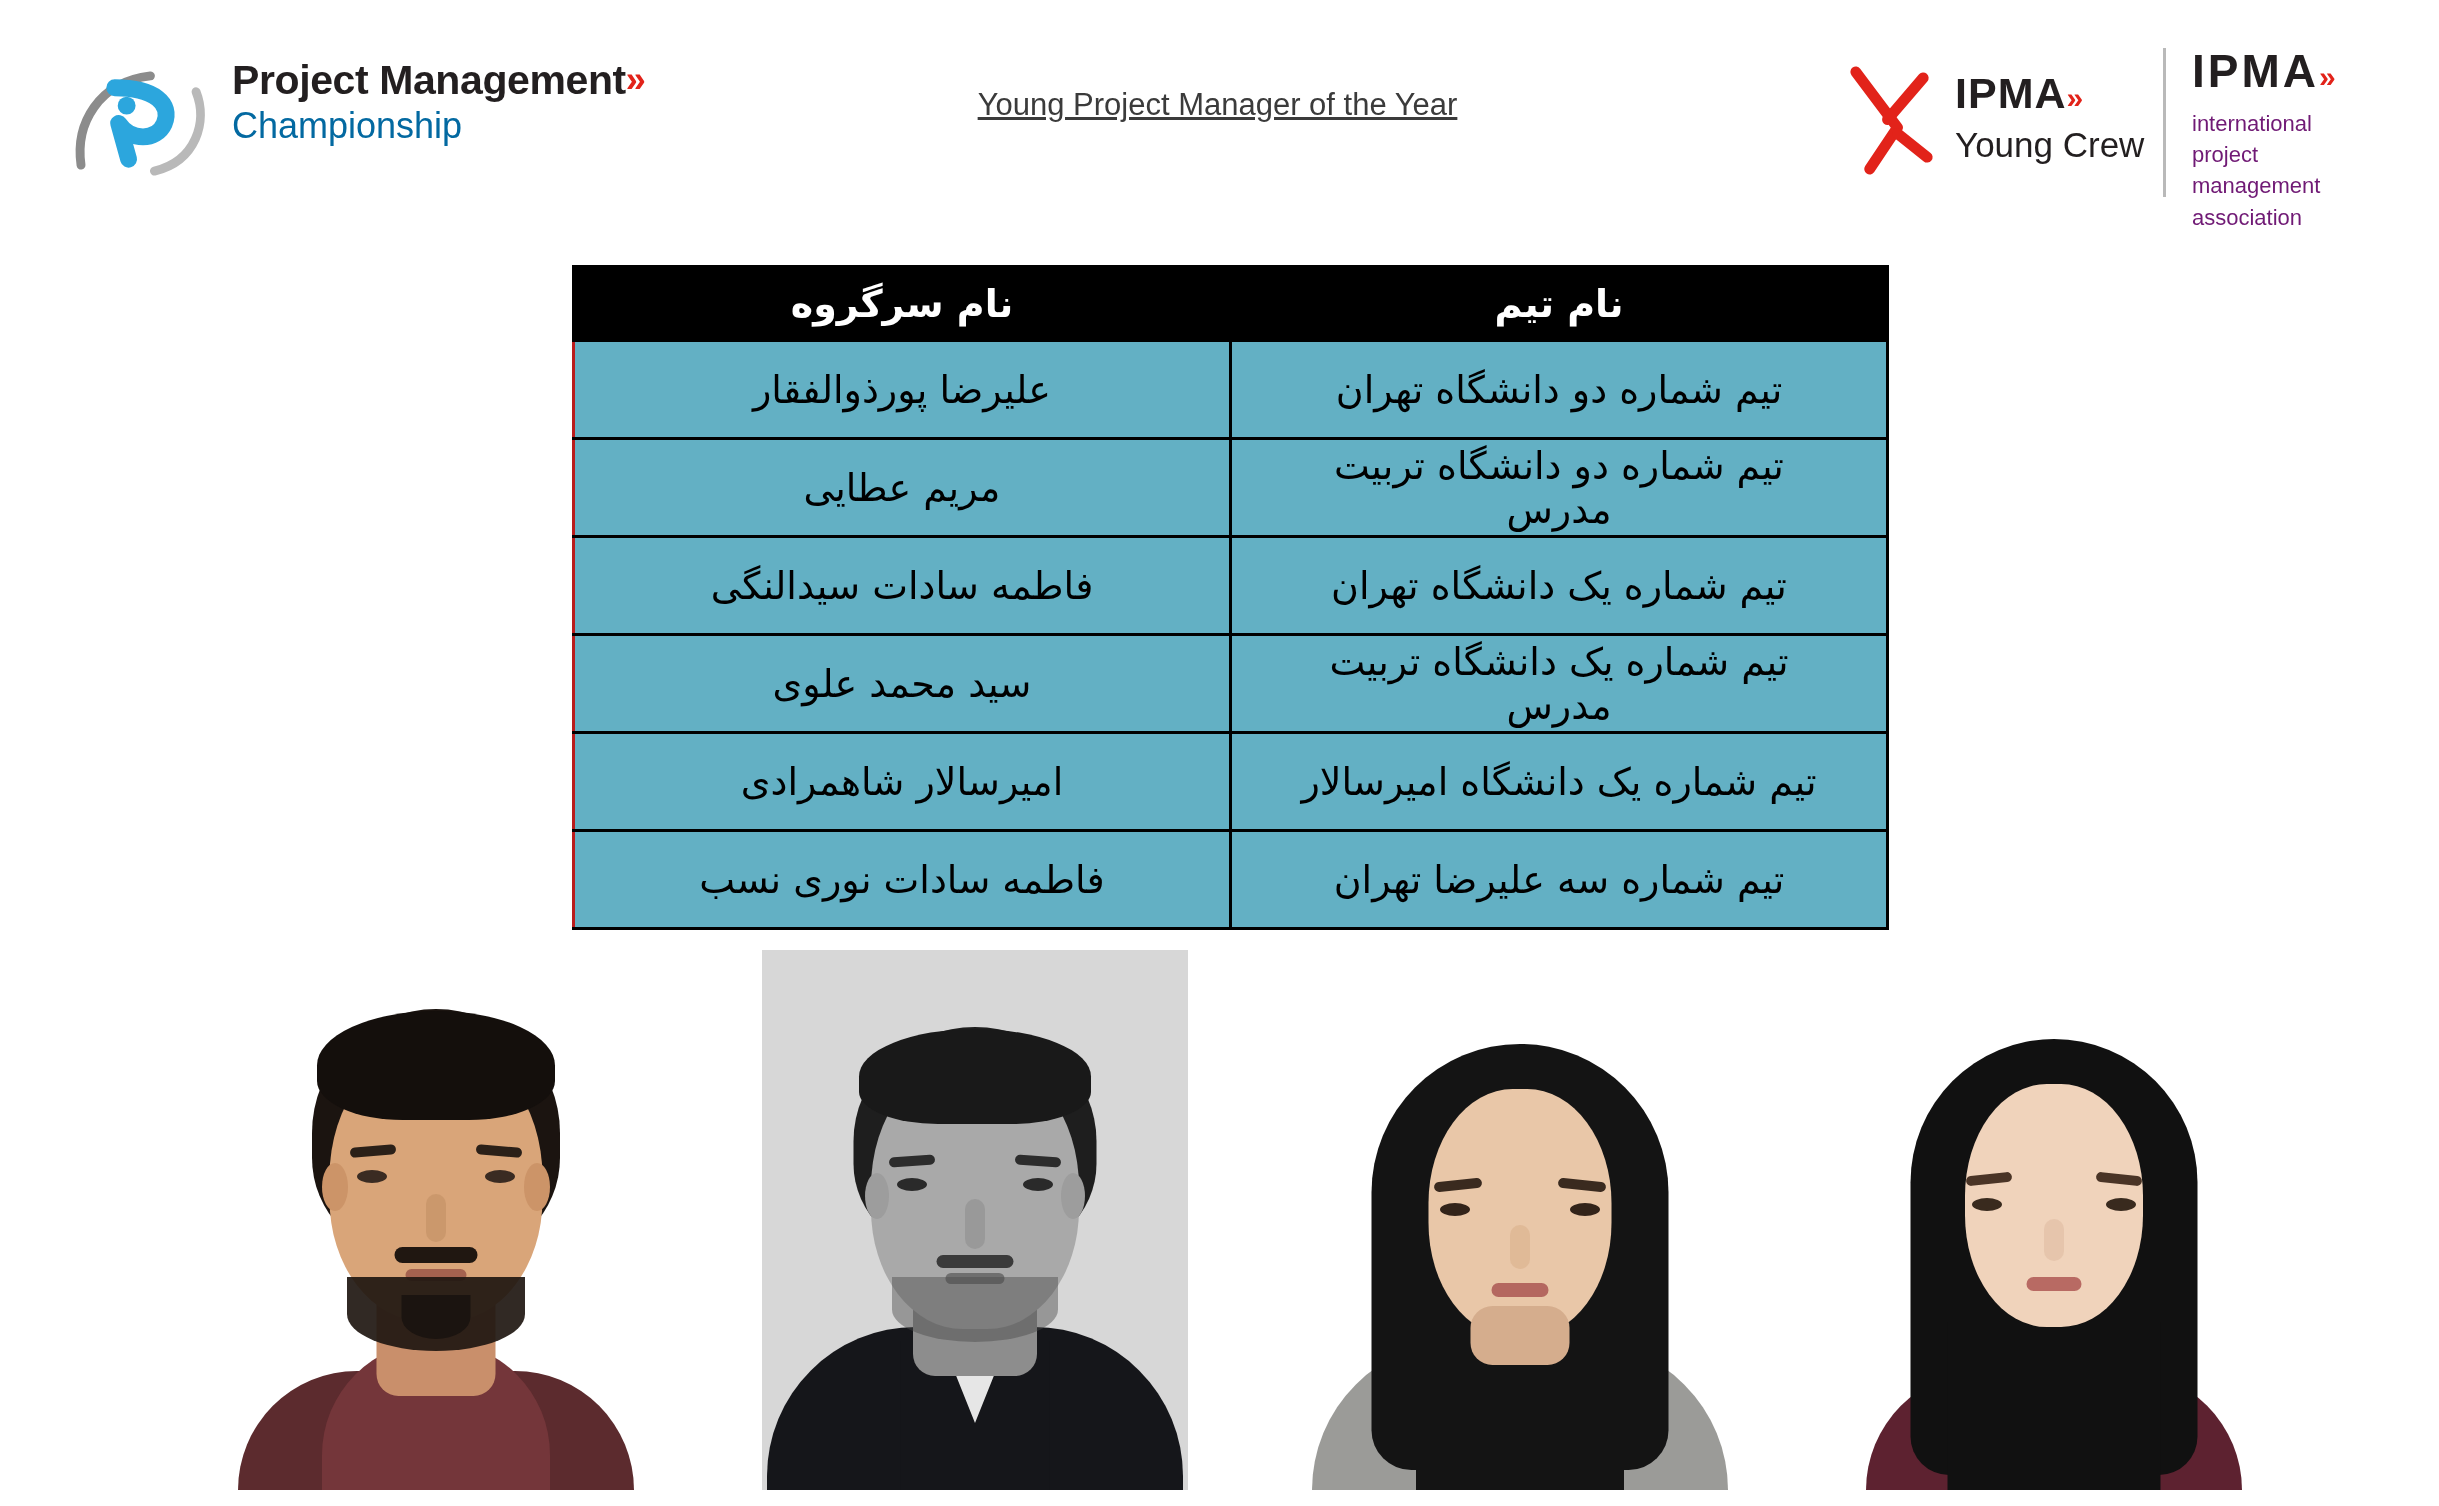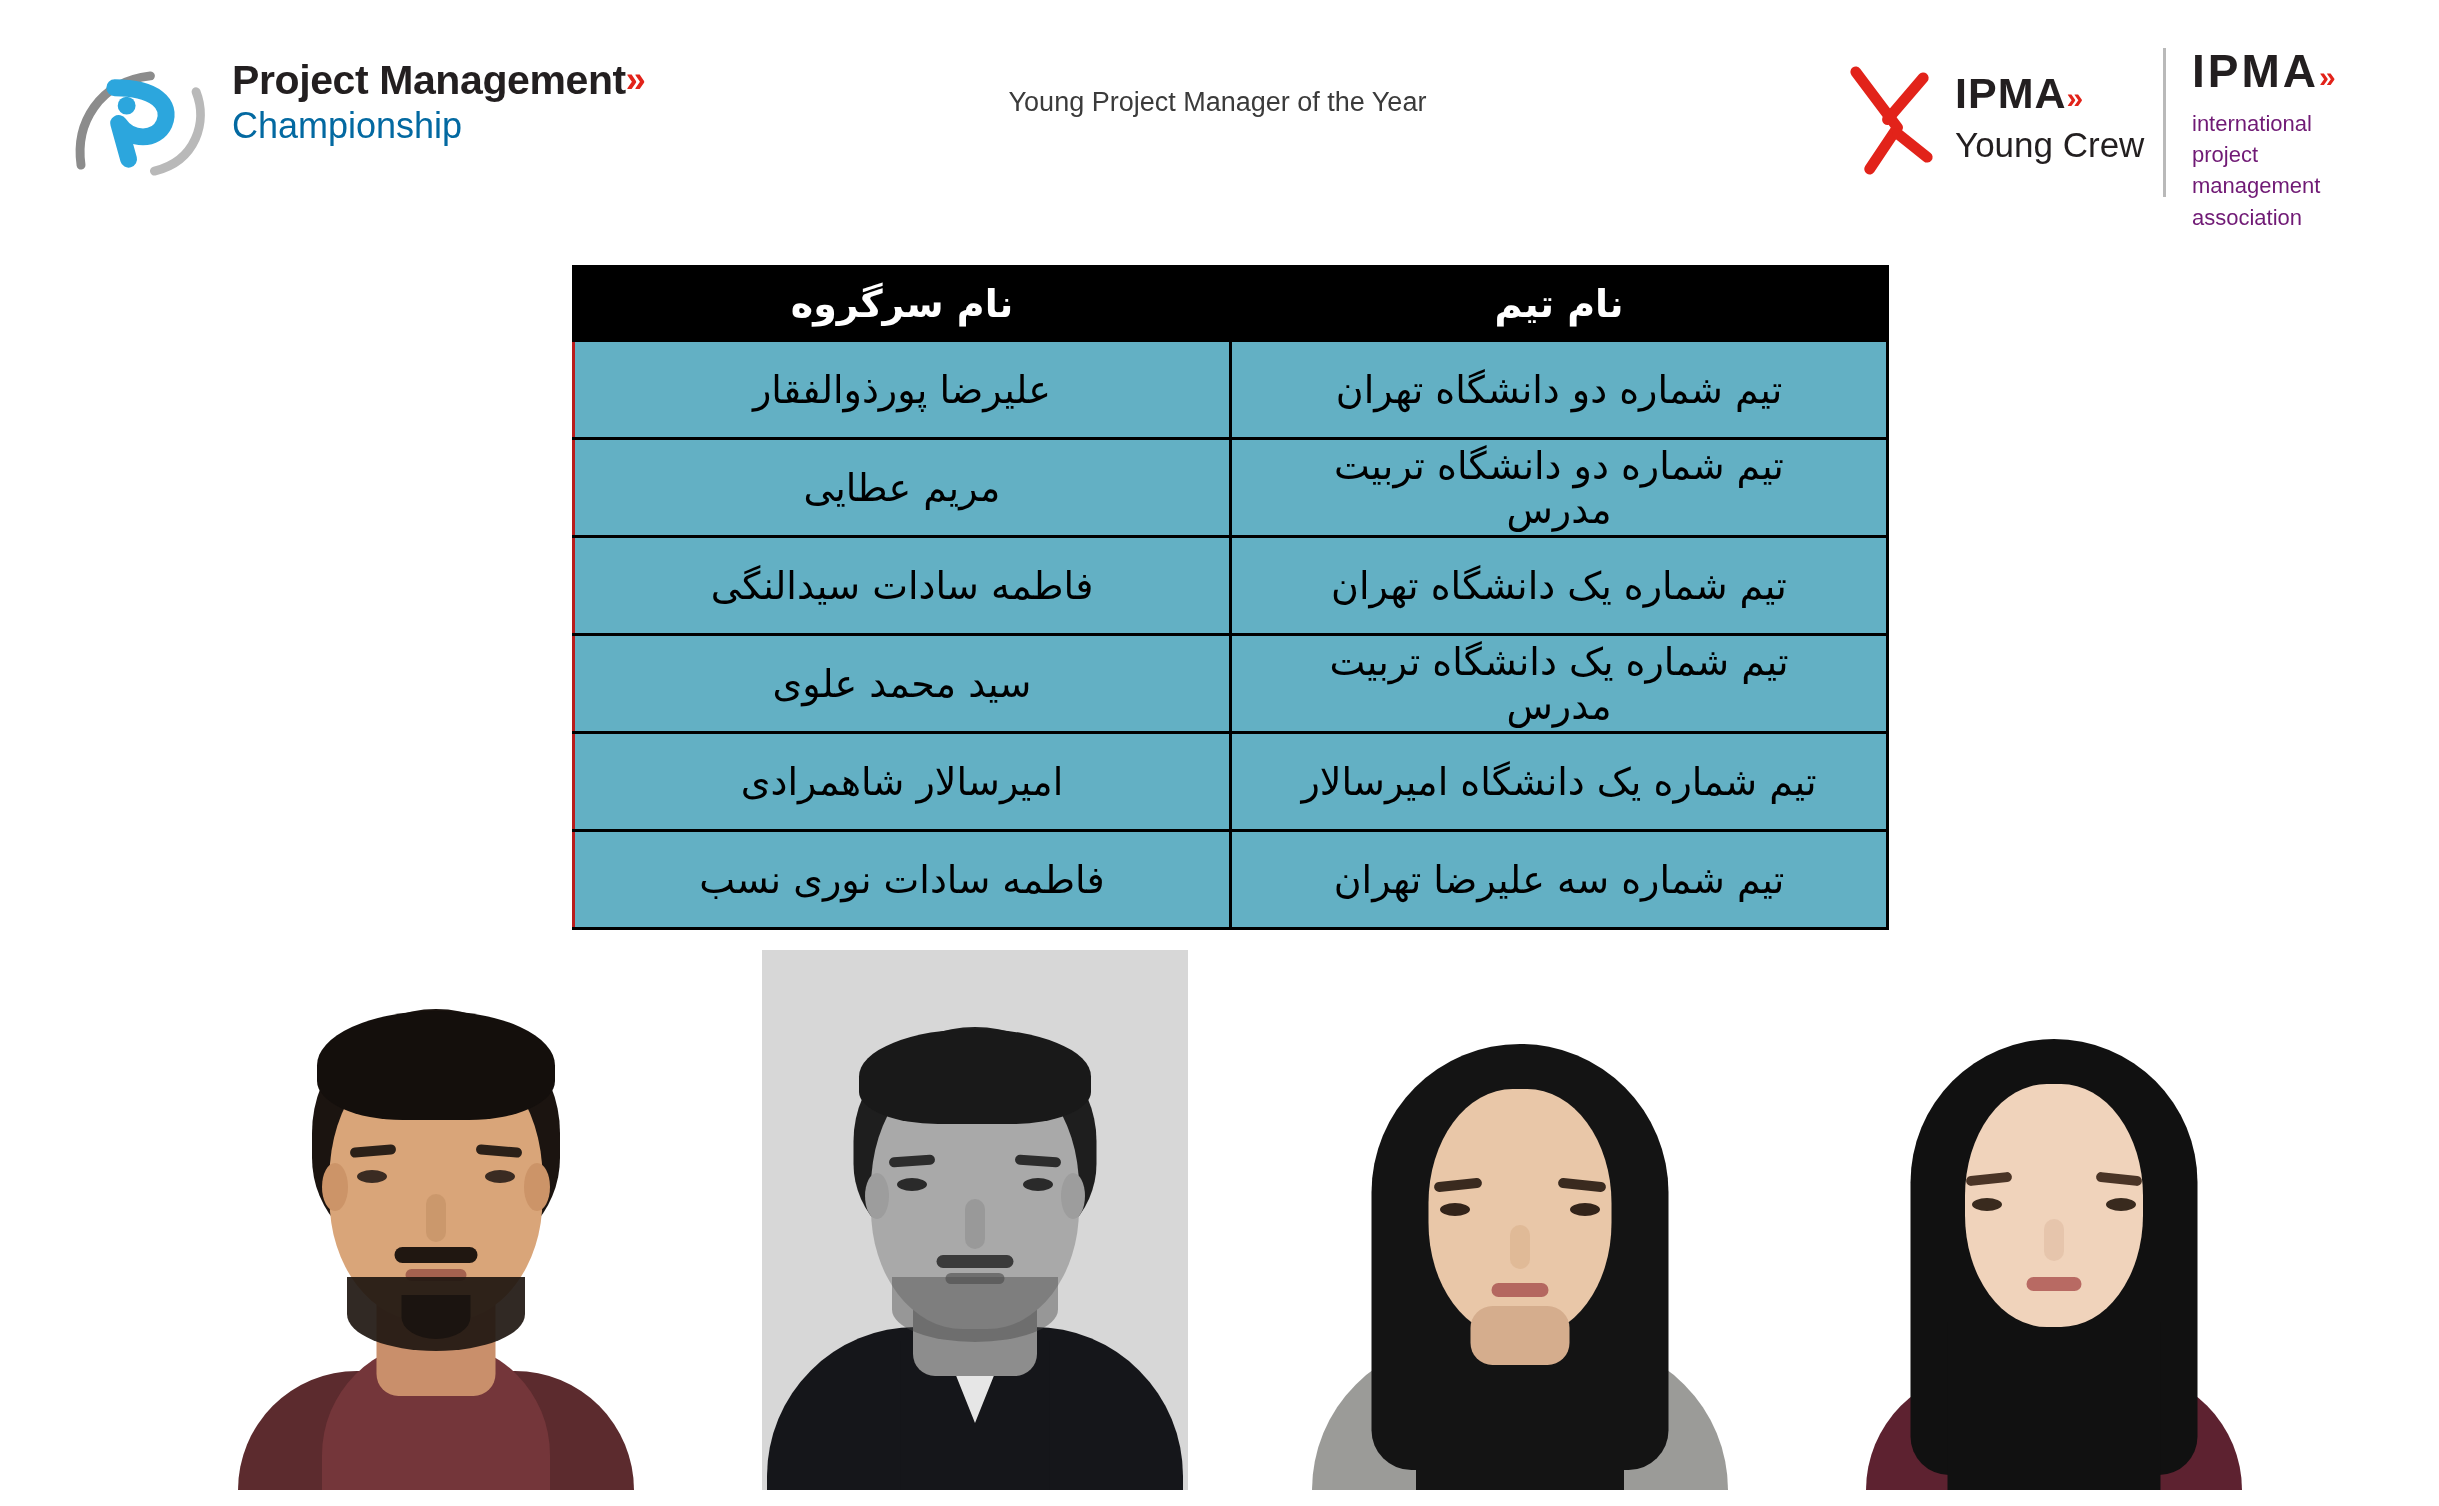--- a/index.html
+++ b/index.html
@@ -69,24 +69,25 @@
   }
 
   
   .center-title {
     position: absolute;
     left: 752px;
     top: 87px;
     width: 931px;
     text-align: center;
     font-family: "Liberation Sans", sans-serif;
-    font-size: 27px;
+    font-size: 31px;
     color: #3b3b3b;
     direction: ltr;
     white-space: nowrap;
+    text-decoration: underline;
   }
 
   
   .ipma-yc {
     position: absolute;
     left: 1836px;
     top: 54px;
     width: 327px;
     height: 134px;
   }

